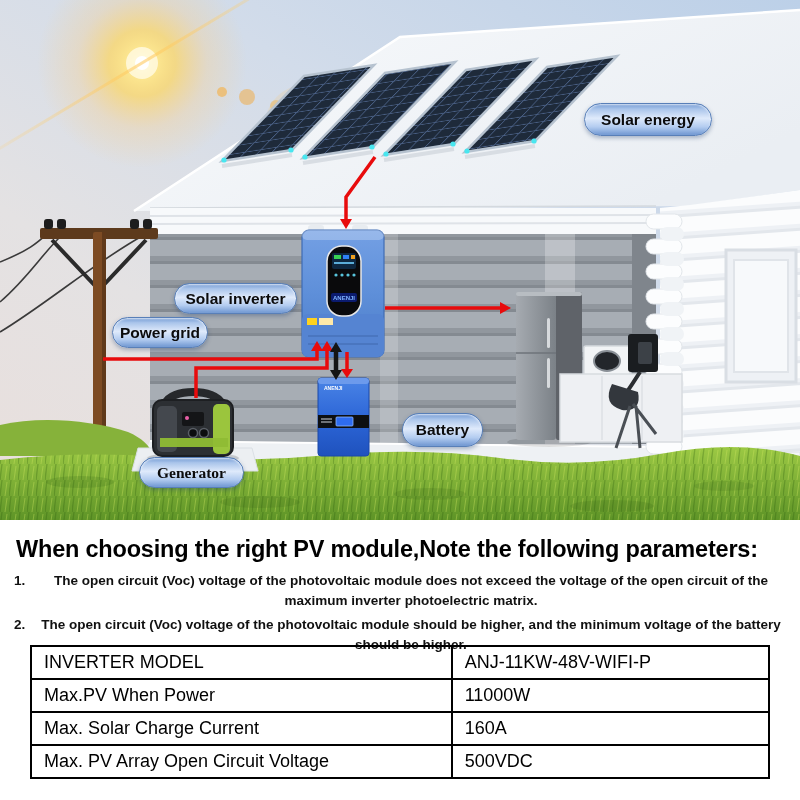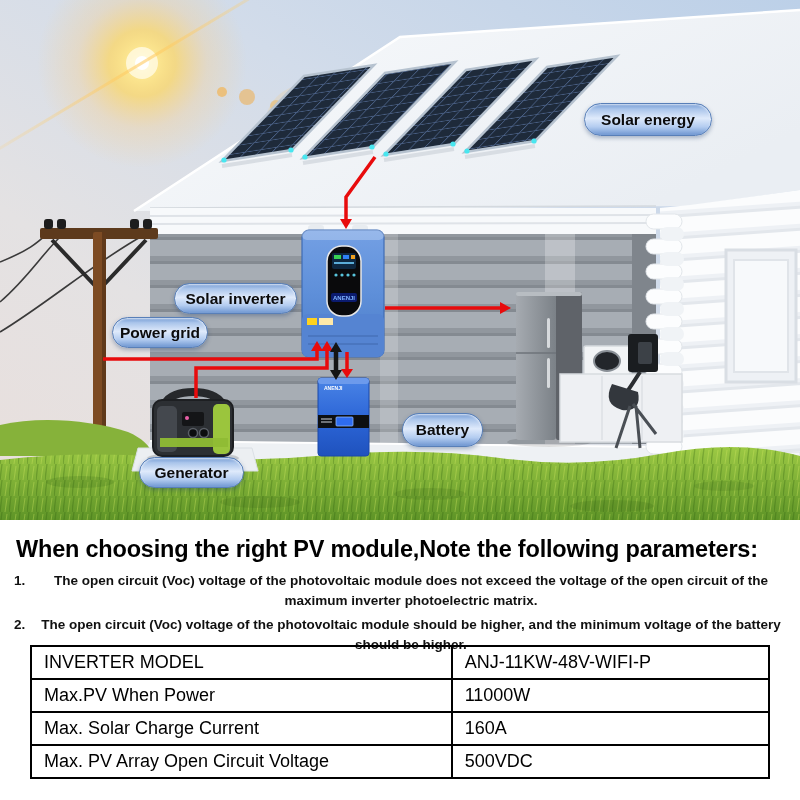--- a/index.html
+++ b/index.html
@@ -312,21 +312,21 @@
     </div>
     <div class="pill" style="left:174px;top:283px;width:123px;height:31px;align-items:center;">
       <span>Solar inverter</span>
     </div>
     <div class="pill" style="left:402px;top:413px;width:81px;height:34px;">
       <span>Battery</span>
     </div>
     <div class="pill" style="left:112px;top:317px;width:96px;height:31px;">
       <span>Power grid</span>
     </div>
-    <div class="pill" style="left:139px;top:457px;width:105px;height:31px;">
+    <div class="pill" style="left:139px;top:457px;width:105px;height:31px;font-family:Liberation Serif, serif;">
       <span>Generator</span>
     </div>
   </div>
 
   <div class="info">
     <h1 class="heading">When choosing the right PV module,Note the following parameters:</h1>
     <div class="notes">
       <div class="note">
         <span class="num">1.</span>
         <span class="txt">The open circuit (Voc) voltage of the photovoltaic module does not exceed the voltage of the open circuit of the maximum inverter photoelectric matrix.</span>

